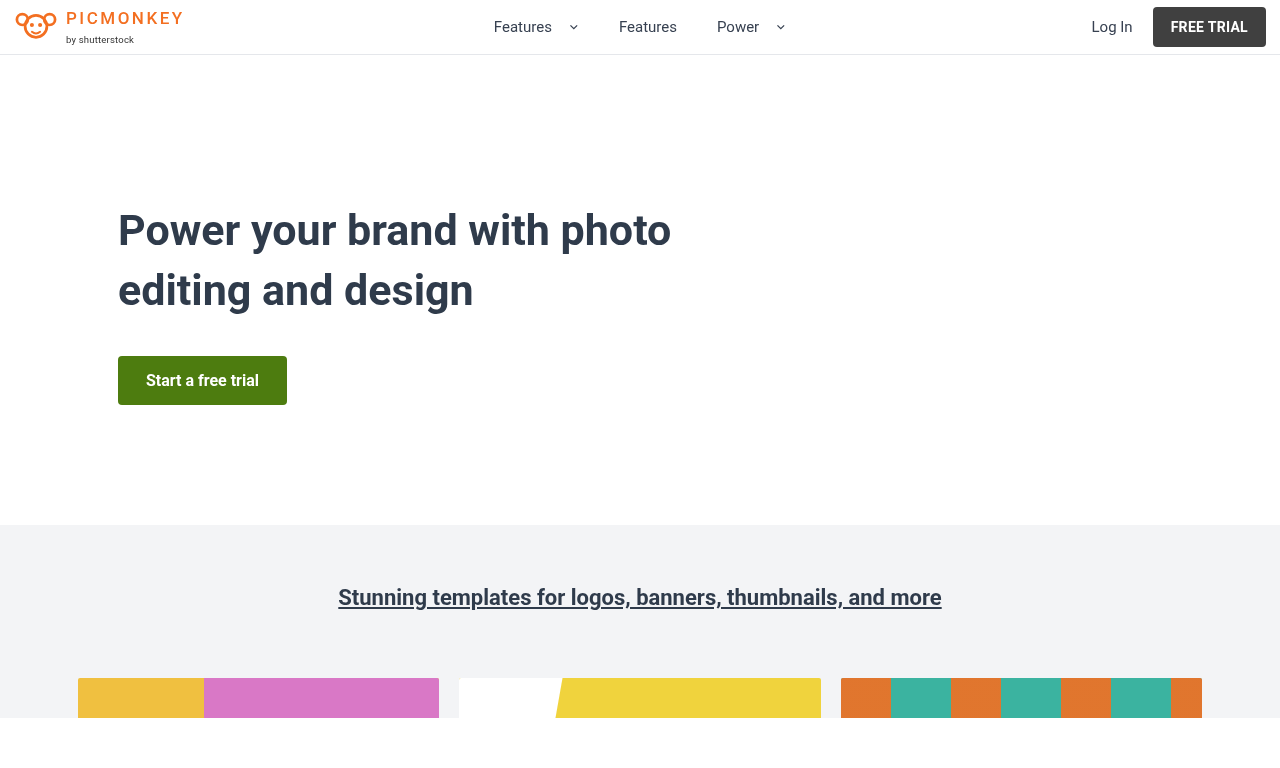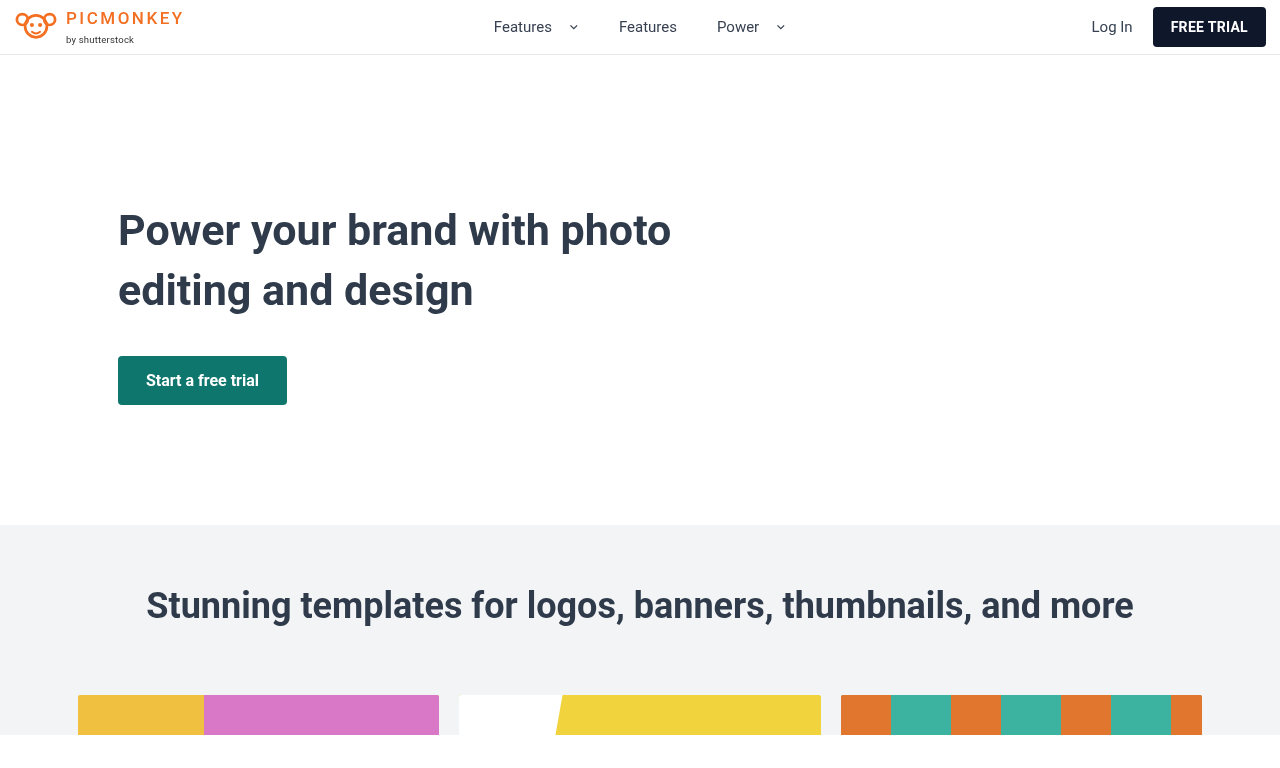--- a/index.html
+++ b/index.html
@@ -71,21 +71,21 @@
     align-items: center;
     gap: 20px;
     margin-left: auto;
   }
   .login {
     font-size: 15px;
     color: #374151;
     cursor: pointer;
   }
   .free-trial-btn {
-    background: #0f172a;
+    background: #404040;
     color: #fff;
     font-size: 14px;
     font-weight: 700;
     padding: 12px 18px;
     border-radius: 4px;
     cursor: pointer;
     letter-spacing: 0.3px;
   }
 
   
@@ -102,39 +102,40 @@
   .hero p {
     margin-top: 18px;
     font-size: 18px;
     color: #4b5563;
     line-height: 1.65;
     max-width: 480px;
   }
   .cta {
     display: inline-block;
     margin-top: 36px;
-    background: #0f766e;
+    background: #4d7c0f;
     color: #fff;
     font-size: 16px;
     font-weight: 700;
     padding: 15px 28px;
     border-radius: 4px;
     cursor: pointer;
   }
 
   
   .templates {
     background: #f3f4f6;
     padding: 60px 0 0;
   }
   .templates h2 {
     text-align: center;
-    font-size: 36px;
+    font-size: 22px;
     font-weight: 700;
     color: #2f3b4b;
+    text-decoration: underline;
   }
   .template-row {
     display: flex;
     gap: 20px;
     padding: 68px 78px 0;
   }
   .tcard {
     flex: 1;
     height: 40px;
     border-radius: 2px 2px 0 0;

